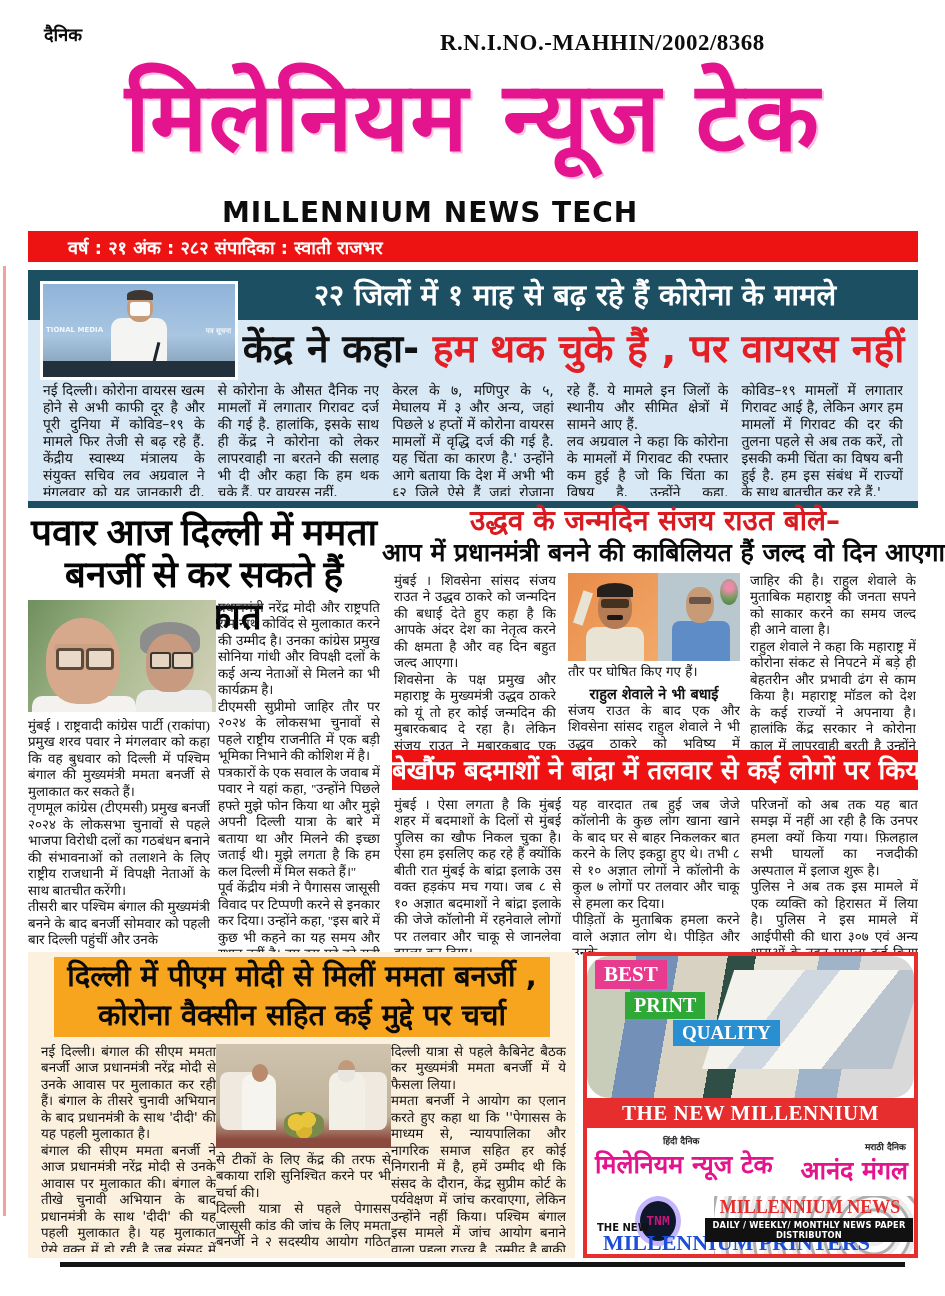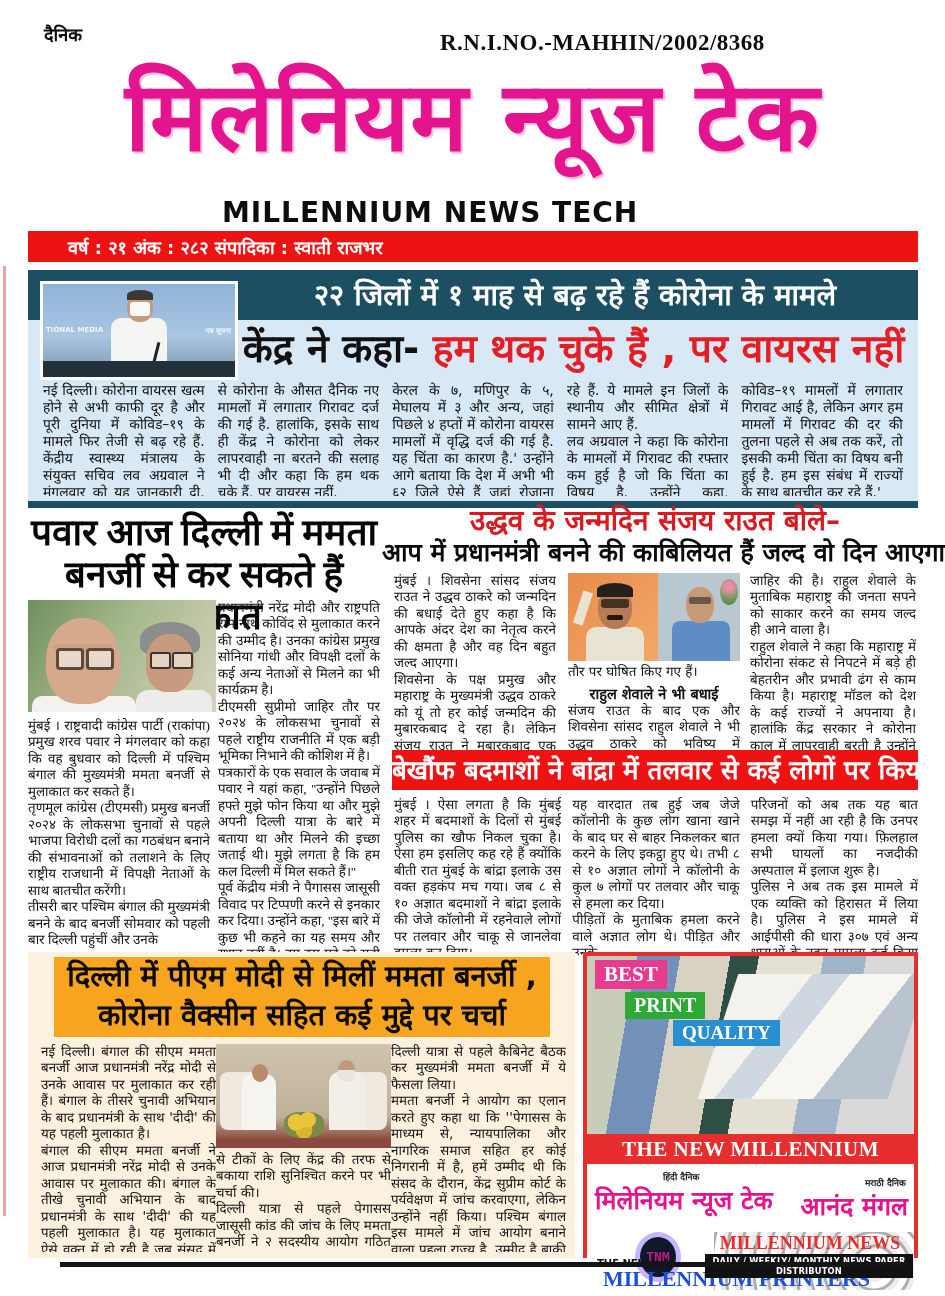--- a/index.html
+++ b/index.html
@@ -105,22 +105,22 @@
   .mm-head1{position:absolute;left:36px;top:20px;width:16px;height:18px;background:#b98a6c;border-radius:50%;}
   .mm-fig2{position:absolute;right:26px;top:28px;width:36px;height:58px;background:#f2efe6;border-radius:10px 10px 0 0;}
   .mm-head2{position:absolute;right:36px;top:16px;width:17px;height:19px;background:#c29a79;border-radius:50%;}
   .mm-beard{position:absolute;right:36px;top:26px;width:17px;height:12px;background:#e8e6e1;border-radius:0 0 50% 50%;}
   .mm-flowers{position:absolute;left:50%;bottom:10px;width:40px;height:26px;margin-left:-20px;
               background:radial-gradient(circle at 30% 40%,#e8c53a 25%,transparent 27%),radial-gradient(circle at 60% 30%,#e8c53a 25%,transparent 27%),radial-gradient(circle at 50% 70%,#d9b42e 30%,transparent 32%),#7a8a4a;border-radius:40%;}
 
   
   .advert{position:absolute;left:583px;top:952px;width:335px;height:306px;background:#fff;
           border:4px solid #e62e2e;box-sizing:border-box;}
-  .ad-press{position:relative;width:100%;height:178px;overflow:hidden;
-            background:linear-gradient(100deg,#c8cdb9 0 14%,#7290b8 14% 26%,#d8d2c2 26% 40%,#2f4f46 40% 48%,#e4e0d4 48% 66%,#9fb4c8 66% 78%,#d9d9d9 78% 100%);}
+  .ad-press{position:relative;width:100%;height:142px;overflow:hidden;
+            background:linear-gradient(100deg,#c8cdb9 0 14%,#7290b8 14% 26%,#d8d2c2 26% 40%,#2f4f46 40% 48%,#e4e0d4 48% 66%,#9fb4c8 66% 78%,#d9d9d9 78% 100%);border-radius:22px;}
   .ad-press:before{content:"";position:absolute;left:40%;top:10%;width:58%;height:70%;
             background:linear-gradient(115deg,#f4f2ec 0 30%,#cfd8e0 30% 45%,#f8f6f0 45% 70%,#b9c4cf 70% 100%);transform:skewX(-18deg);}
   .ad-badge{position:absolute;color:#fff;font-family:"Liberation Serif","DejaVu Serif",serif;
             font-weight:bold;padding:2px 9px;}
   .ad-badge.best{left:8px;top:4px;background:#e83b8f;font-size:21px;}
   .ad-badge.print{left:38px;top:36px;background:#2ea836;font-size:20px;}
   .ad-badge.quality{left:86px;top:64px;background:#2a8fd0;font-size:19px;}
   .ad-group{width:100%;height:30px;background:#e62e2e;color:#fff;text-align:center;line-height:30px;
             font-family:"Liberation Serif","DejaVu Serif",serif;font-size:21px;font-weight:bold;letter-spacing:.5px;}
   .ad-papers{position:relative;width:100%;height:68px;background:#fff;}

